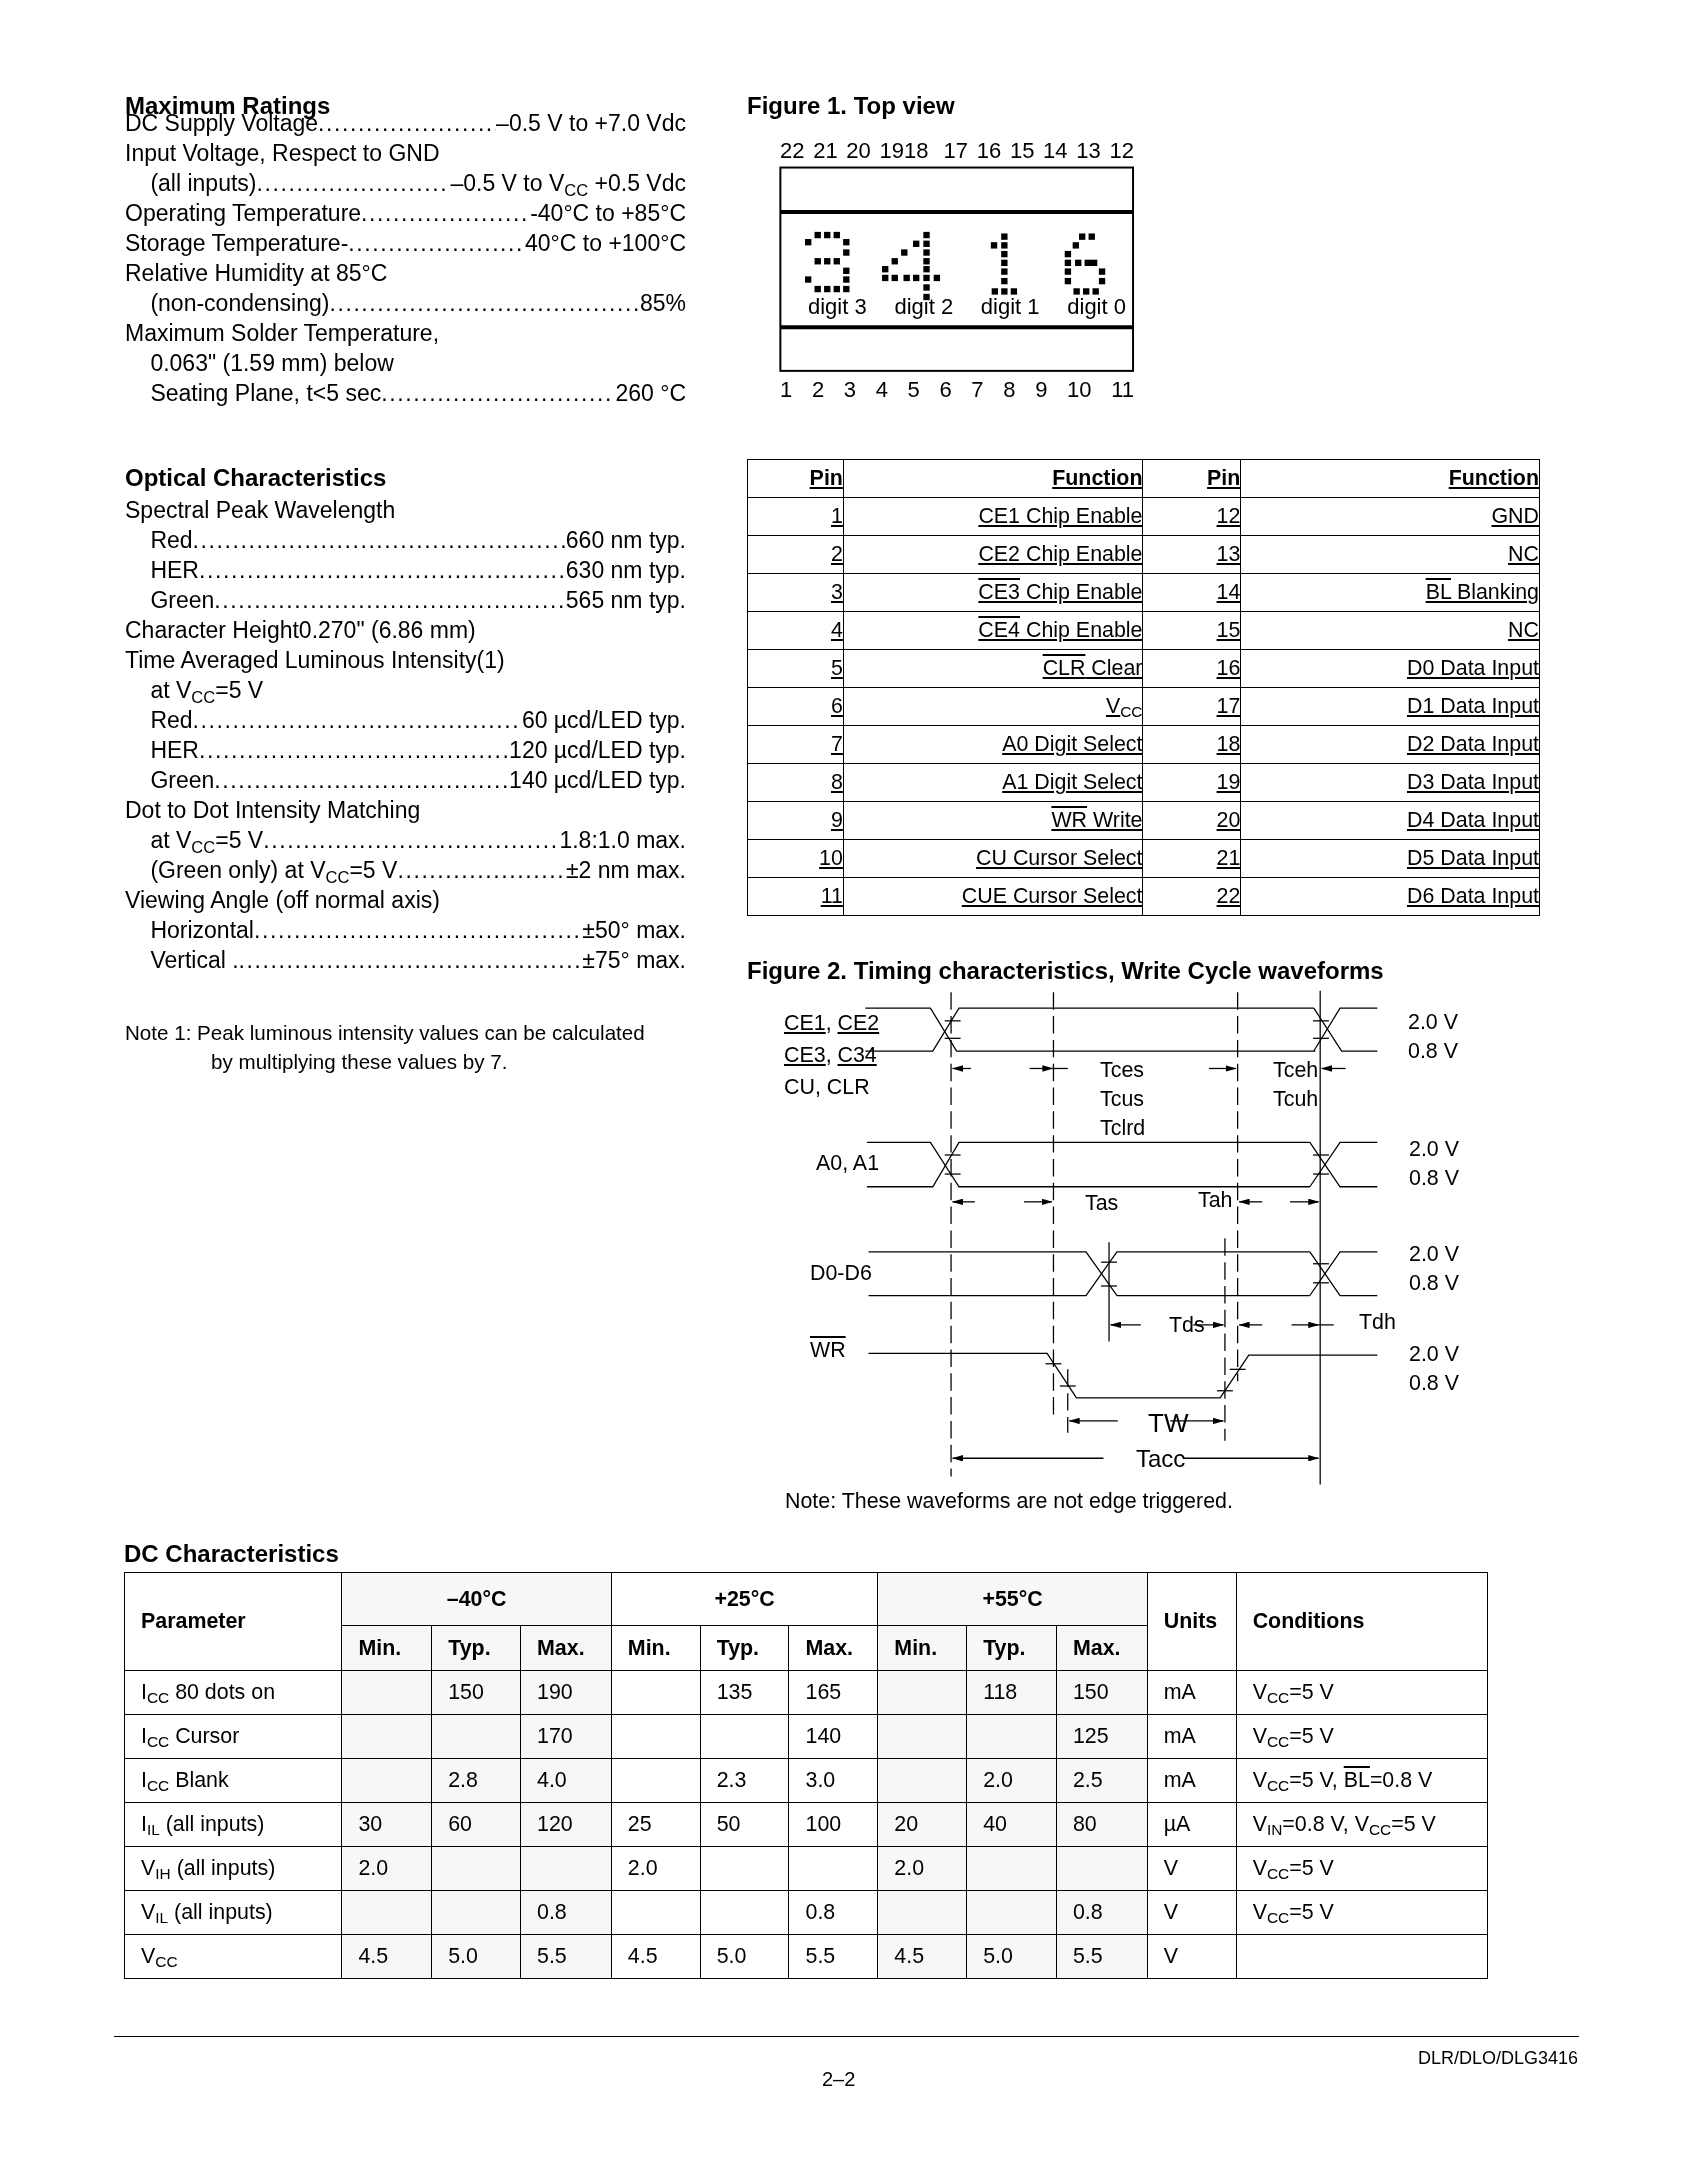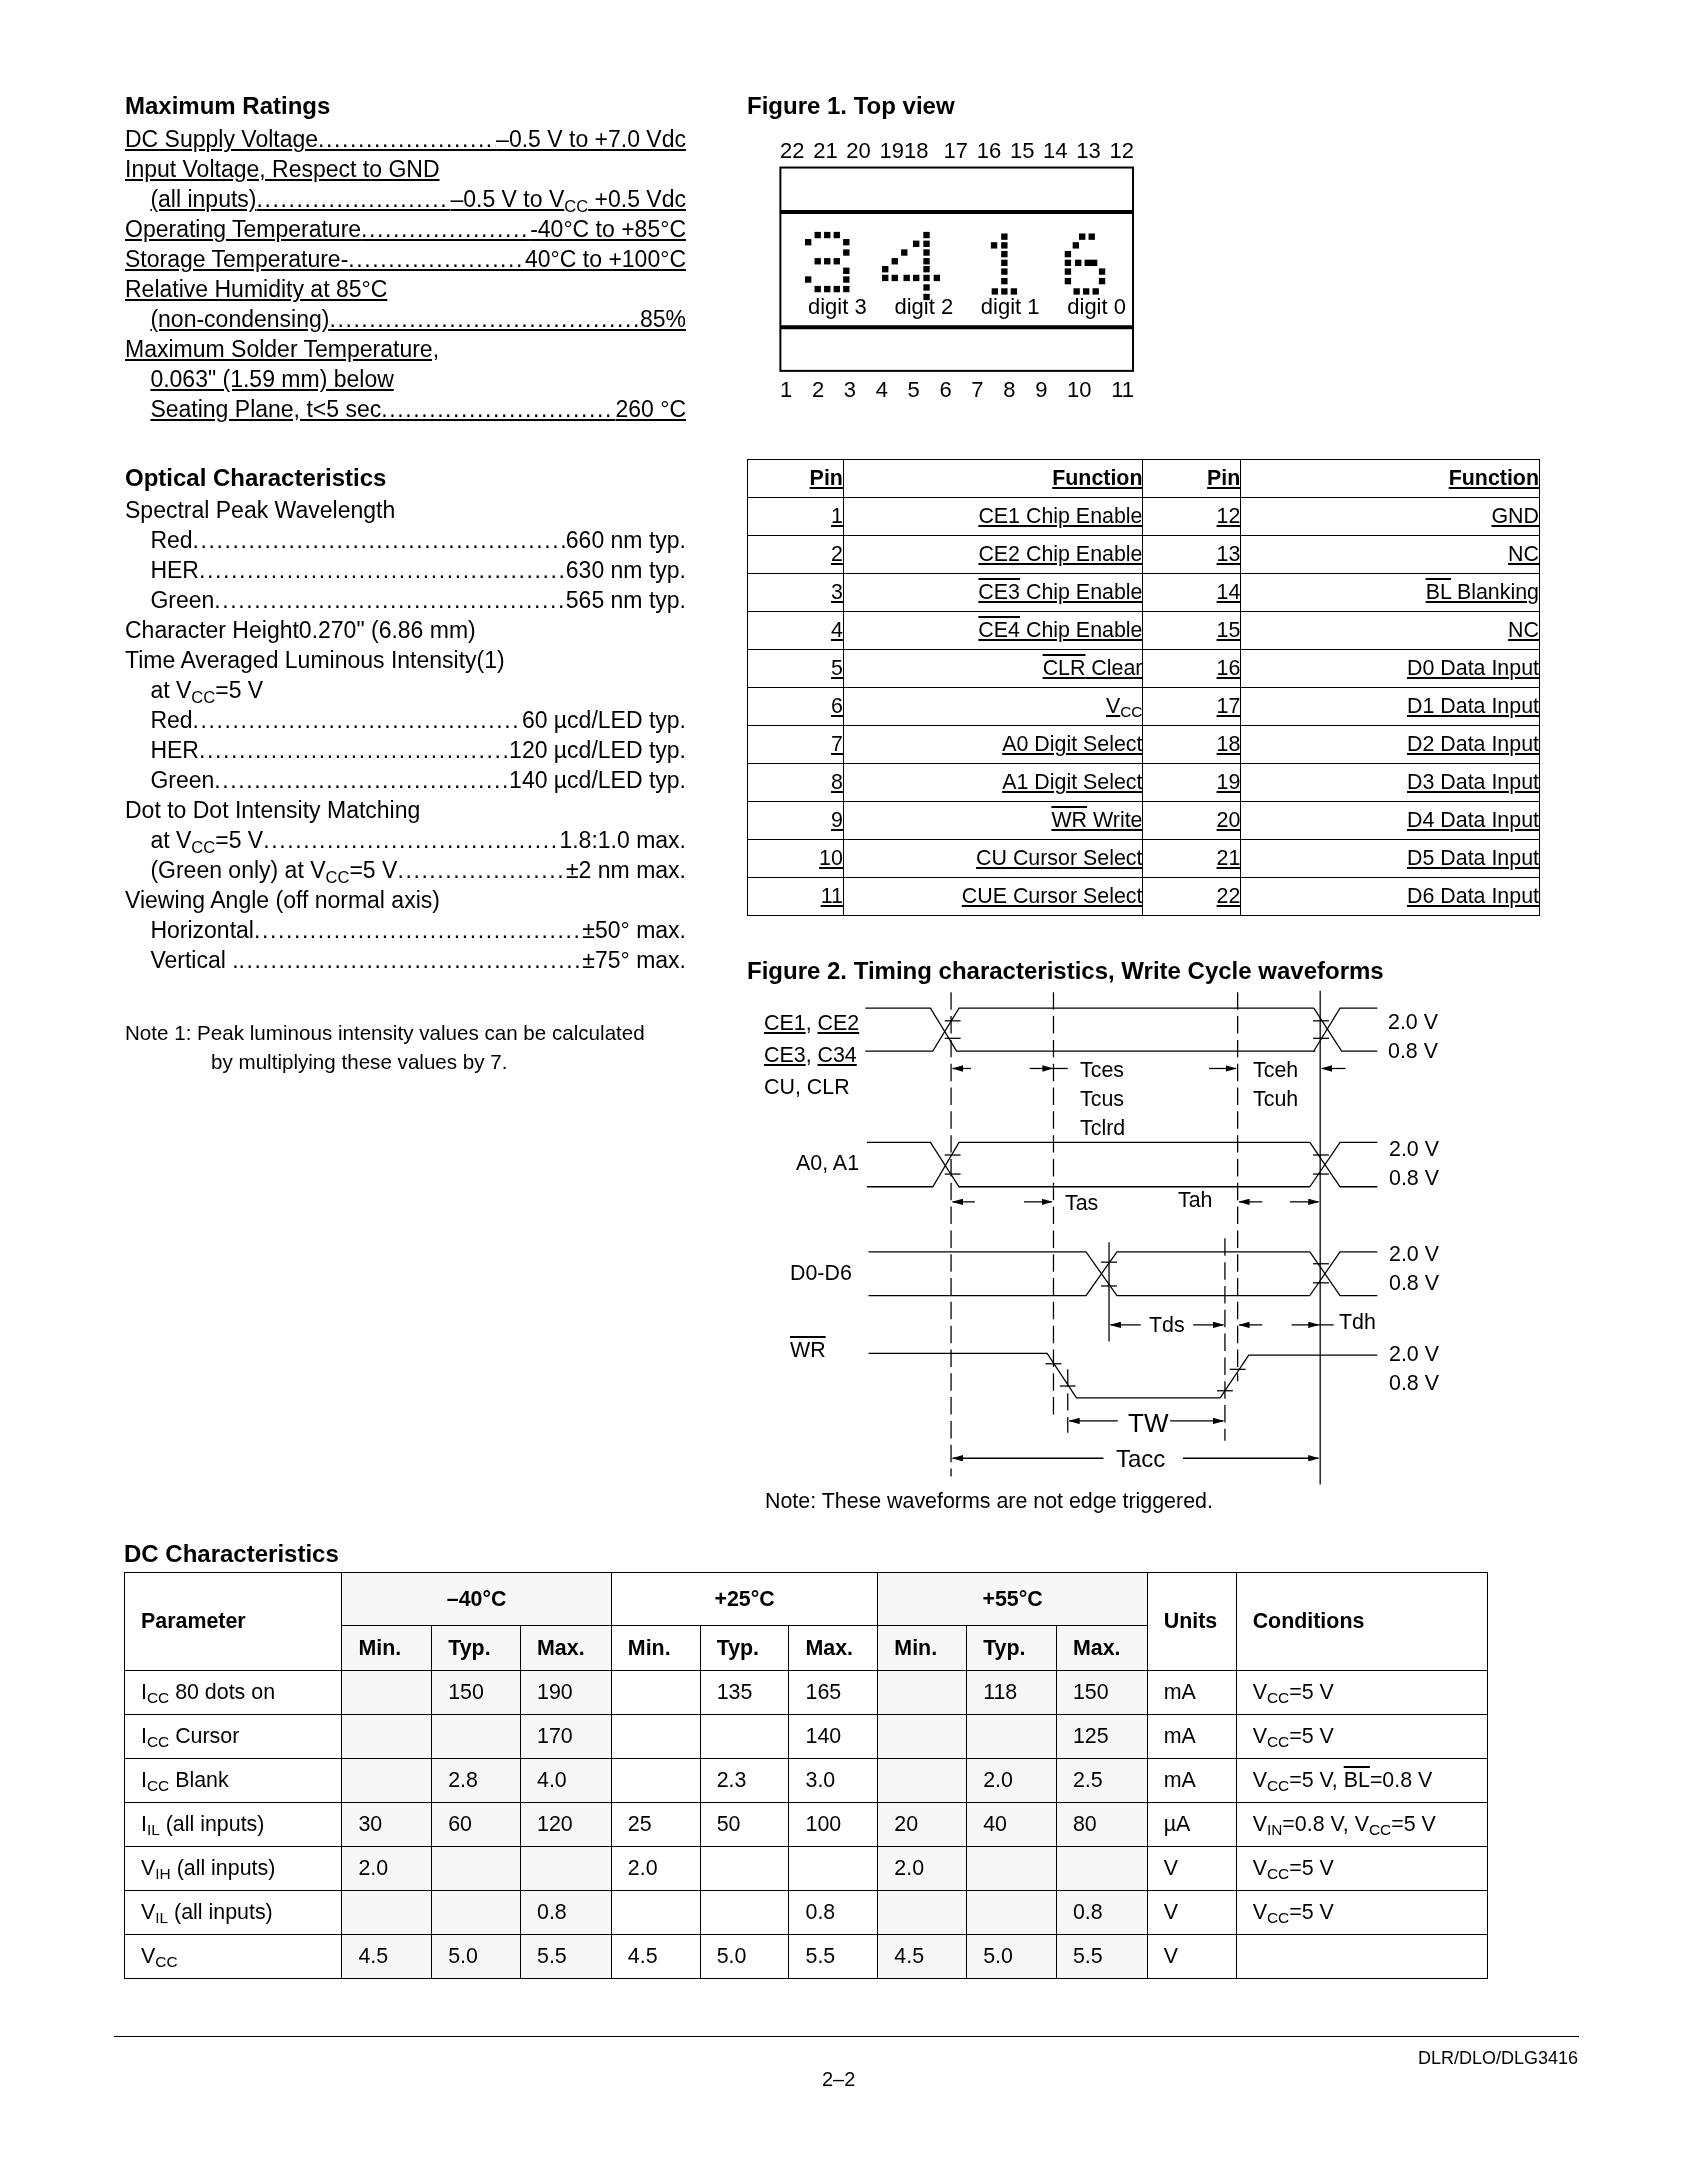--- a/index.html
+++ b/index.html
@@ -24,28 +24,28 @@
   .pins td { border-left:0.8px solid #000; border-right:0.8px solid #000; }
   .dc { position:absolute; left:124px; top:1572px; width:1364px; font-size:21.4px; }
   .dc th, .dc td { border:0.8px solid #000; text-align:left; padding:0 0 0 16px; }
   .dc tr.hdr1 th { height:52px; }
   .dc tr.hdr2 th { height:44px; }
   .dc td { height:43px; }
   .dc tr { border-bottom:1.6px solid #000; }
   .dc .shade { background:#f7f7f7; }
   .dc th.center { text-align:center; padding:0;margin-top:16px; }
   .dc th { font-weight:bold; }
-  .fig-label { font-size:20.6px; white-space:nowrap; }
+  .fig-label { font-size:20.6px; white-space:nowrap;margin-left:20px; }
   .tv { font-size:22px; white-space:nowrap; }
 </style>
 </head>
 <body>
 
 <div class="abs h2" style="left:125px; top:92px;">Maximum Ratings</div>
-<div class="spec" style="top:124px;text-decoration:underline;">
+<div class="spec" style="top:108px;">
   <div class="row">
       <span class="lbl">DC Supply Voltage</span>
       <span class="dots"></span>
       <span class="val">–0.5 V to +7.0 Vdc</span>
     </div>
   <div class="row">
       <span class="lbl">Input Voltage, Respect to GND</span>
     </div>
   <div class="row indent">
       <span class="lbl">(all inputs)</span>

